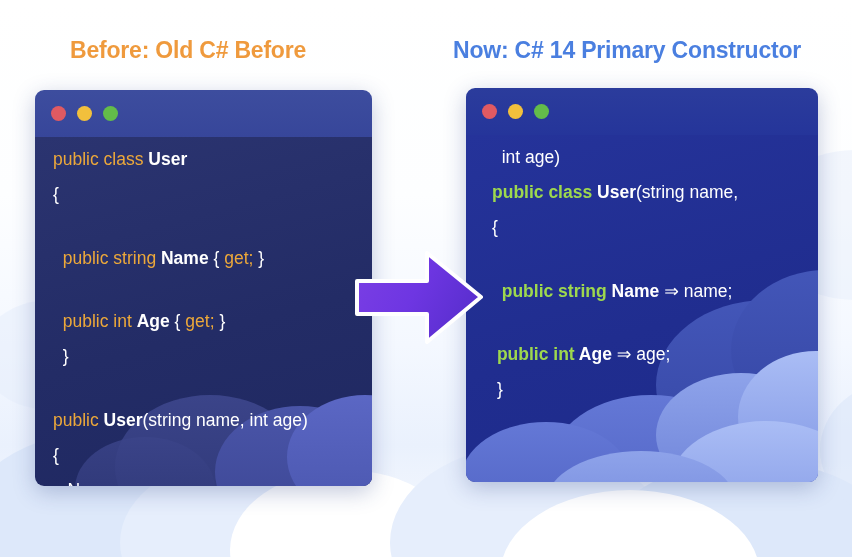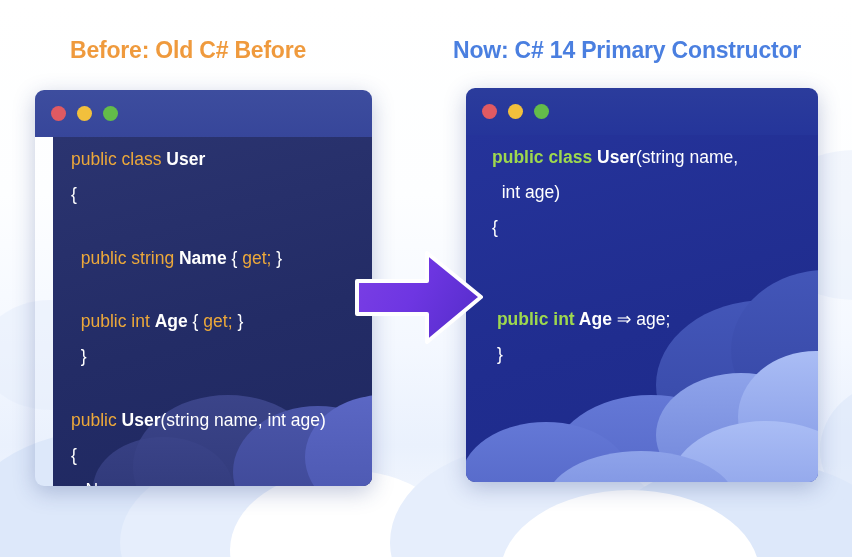--- a/index.html
+++ b/index.html
@@ -60,21 +60,21 @@
   .dot{ width:15px; height:15px; border-radius:50%; display:block; }
   .dot.red{ background:#e05a62; }
   .dot.yellow{ background:#f2c03c; }
   .dot.green{ background:#63bc4a; }
 
   .codebody{
     position:relative;
     height:calc(100% - 47px);
     overflow:hidden;
   }
-  #window-left .codebody{ background:linear-gradient(165deg,#2b3470 0%,#232c66 55%,#1f2861 100%);margin-left:18px; }
+  #window-left .codebody{ background:linear-gradient(165deg,#2b3470 0%,#232c66 55%,#1f2861 100%); }
   #window-right .codebody{ background:linear-gradient(165deg,#25339a 0%,#202d8f 55%,#1d2a8a 100%); }
 
   pre.code{
     position:relative;
     z-index:5;
     padding:14px 14px 0 18px;
     font-family:"Liberation Sans", sans-serif;
     font-size:17.5px;
     line-height:1.0;
     color:#ffffff;
@@ -195,24 +195,25 @@
       <ellipse cx="300" cy="250" rx="110" ry="85" fill="url(#rc1)"></ellipse>
       <ellipse cx="360" cy="215" rx="95" ry="80" fill="url(#rc1)"></ellipse>
       <ellipse cx="185" cy="330" rx="100" ry="70" fill="url(#rc2)"></ellipse>
       <ellipse cx="80" cy="345" rx="85" ry="58" fill="url(#rc2)"></ellipse>
       <ellipse cx="275" cy="300" rx="85" ry="62" fill="url(#rc3)"></ellipse>
       <ellipse cx="350" cy="282" rx="78" ry="66" fill="url(#rc4)"></ellipse>
       <ellipse cx="300" cy="348" rx="95" ry="62" fill="url(#rc4)"></ellipse>
       <ellipse cx="175" cy="368" rx="95" ry="52" fill="url(#rc3)"></ellipse>
     </svg>
 
-    <pre class="code" id="code-right"><span class="ln"><span class="kw-g">public class </span><span class="id">User</span><span class="pl">(string name,</span></span>
-<span class="ln"><span class="pl">  int age)</span></span>
+    <pre class="code" id="code-right"><span class="ln"><span class="pl">  int age)</span></span>
+<span class="ln"><span class="kw-g">public class </span><span class="id">User</span><span class="pl">(string name,</span></span>
 <span class="ln"><span class="pl">{</span></span>
 <span class="ln gap" style="font-size: 8px;">&nbsp;</span>
+<span class="ln"><span class="kw-g">  public string </span><span class="id">Name </span><span class="pl">⇒ name;</span></span>
 <span class="ln gap" style="font-size: 8px;">&nbsp;</span>
 <span class="ln"><span class="kw-g"> public int </span><span class="id">Age </span><span class="pl">⇒ age;</span></span>
 <span class="ln"><span class="pl"> }</span></span>
 </pre>
   </div>
 </div>
 
 <svg id="transform-arrow" viewBox="0 0 130 105">
   <defs>
     <linearGradient id="agrad" x1="0" y1="0" x2="1" y2="0.4">

